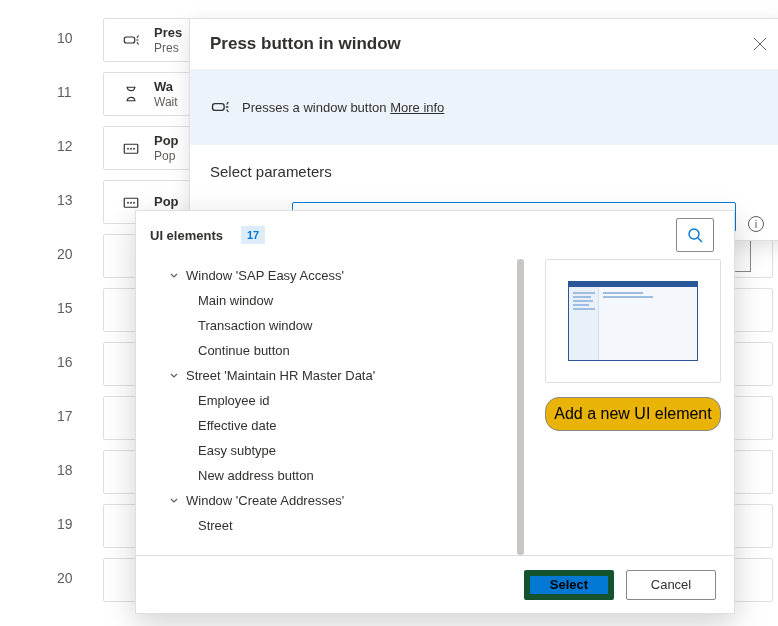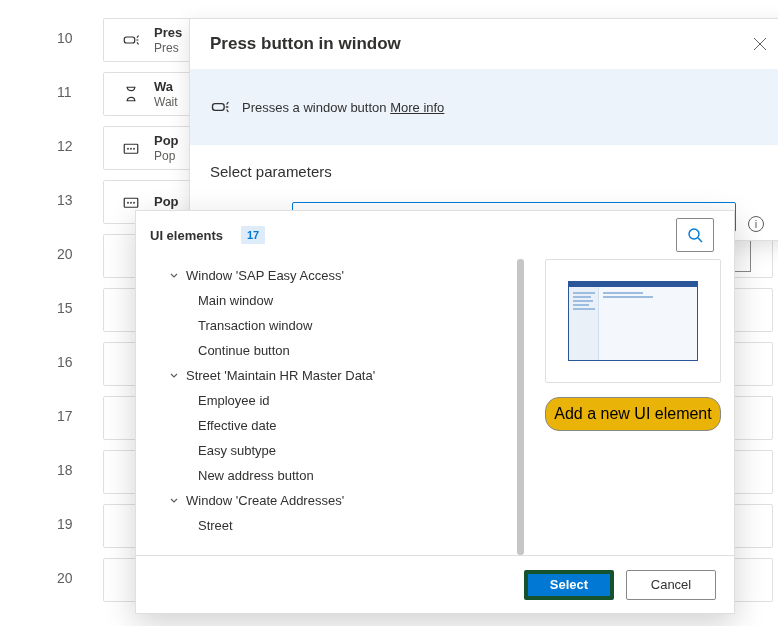--- a/index.html
+++ b/index.html
@@ -50,21 +50,21 @@
   .scrollbar { position: absolute; right: 0; top: 0; width: 7px; height: 296px; background: #c8c6c4; border-radius: 3px; }
   .preview-col { width: 210px; padding: 0 16px 0 24px; display: flex; flex-direction: column; align-items: center; }
   .preview-box { width: 176px; height: 124px; border: 1px solid #e1dfdd; border-radius: 2px; margin-bottom: 14px; display: flex; align-items: center; justify-content: center; background: #fff; }
   .thumb { width: 130px; height: 80px; border: 1px solid #2b579a; position: relative; background: #f4f7fb; }
   .thumb::before { content:""; position:absolute; left:0; top:0; right:0; height:5px; background:#2b579a; }
   .thumb-side { position:absolute; left:0; top:5px; width:30px; bottom:0; background:#eaf0f8; border-right:1px solid #cfe0f2; }
   .thumb-line { position:absolute; background:#9dbde0; height:2px; }
   .add-btn { width: 176px; height: 34px; border: 1px solid #8a8886; background: #eab308; font-size: 16px; cursor: pointer; border-radius: 14px; }
   .picker-footer { height: 58px; border-top: 1px solid #e1dfdd; display: flex; align-items: center; justify-content: flex-end; gap: 12px; padding: 0 18px; }
   .btn { width: 90px; height: 30px; font-size: 13px; border-radius: 2px; cursor: pointer; }
-  .btn-primary { background: #0078d4; color: #ffffff; border: 4px solid #14532d; font-weight: 600; }
+  .btn-primary { background: #0078d4; color: #000000; border: 6px solid #14532d; font-weight: 600; }
   .btn-secondary { background: #fff; color: #323130; border: 1px solid #8a8886; }
 
   svg { display: block; }
 </style>
 </head>
 <body>
 
 <div class="canvas">
 
   <div class="timeline">

